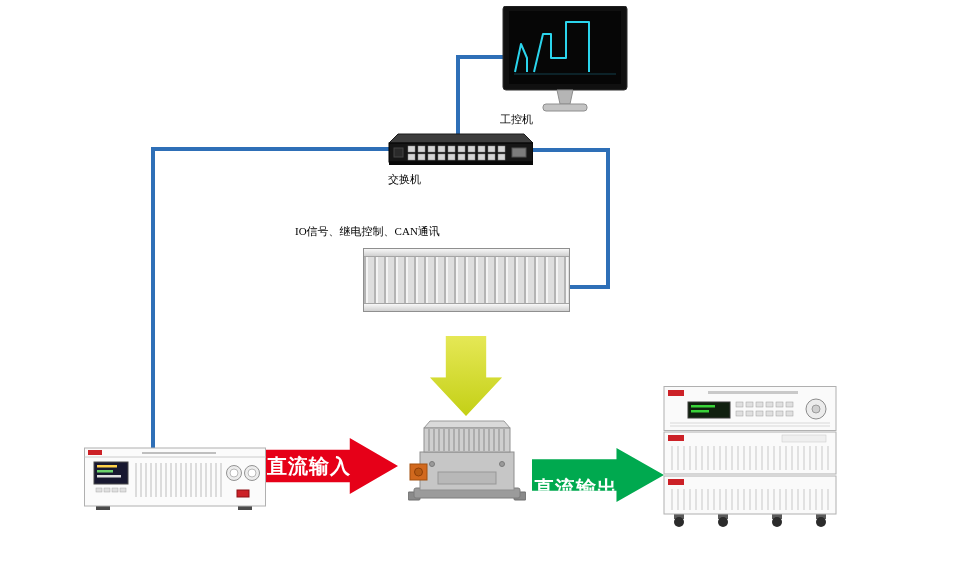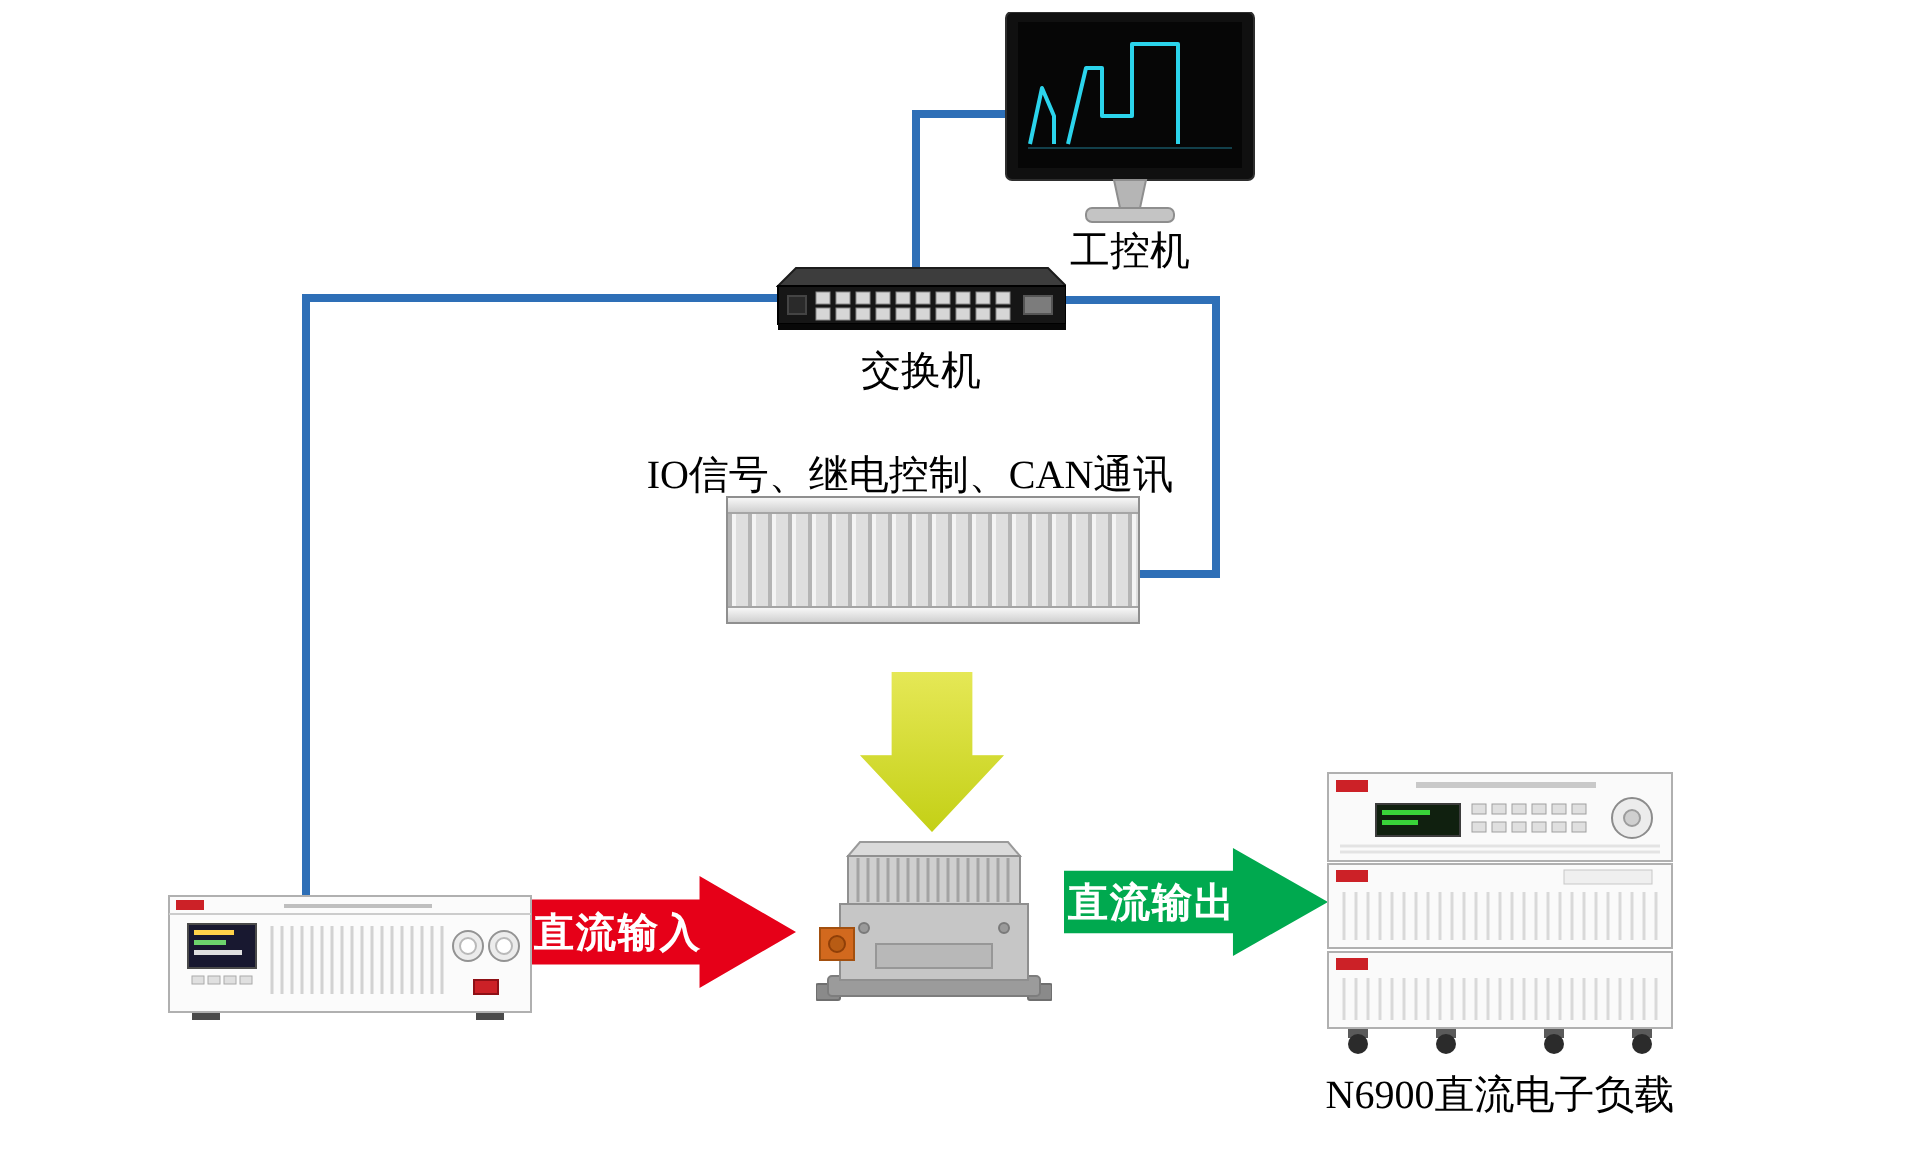--- a/index.html
+++ b/index.html
@@ -3,21 +3,21 @@
 <meta charset="utf-8">
 <style>
   html,body{margin:0;padding:0;background:#fff;}
   .canvas{
     position:relative;width:957px;height:581px;background:#ffffff;
     font-family:"Liberation Serif","DejaVu Serif",serif;overflow:hidden;
   }
   .line{position:absolute;background:#2e6fb7;}
   .device{position:absolute;}
   .label{
-    position:absolute;font-size:20px;color:#000;text-align:center;
+    position:absolute;font-size:11px;color:#000;
     font-family:"Liberation Serif","DejaVu Serif",serif;white-space:nowrap;
   }
   .arrow-right{
     position:absolute;display:flex;align-items:center;justify-content:center;
     clip-path:polygon(0 21%,64% 21%,64% 0,100% 50%,64% 100%,64% 79%,0 79%);
   }
   .arrow-text{
     color:#ffffff;font-weight:bold;font-size:20px;letter-spacing:1px;
     transform:translateX(-22px);
     font-family:Liberation Sans, sans-serif;white-space:nowrap;
@@ -122,21 +122,21 @@
       <circle cx="94" cy="46" r="2.5" fill="#9a9a9a" stroke="#7a7a7a"></circle>
       <rect x="2" y="46" width="17" height="16" fill="#d2691e" stroke="#a3500f"></rect>
       <circle cx="10.5" cy="54" r="4" fill="#b85c14" stroke="#8f3f08"></circle>
     </svg>
   </div>
 
   <div class="arrow-right" style="left: 264px; top: 438px; width: 134px; height: 56px; background-color: rgb(230, 0, 24);">
     <span class="arrow-text">直流输入</span>
   </div>
 
-  <div class="arrow-right" style="left: 532px; top: 424px; width: 132px; height: 54px; background-color: rgb(0, 169, 79);">
+  <div class="arrow-right" style="left: 532px; top: 448px; width: 132px; height: 54px; background-color: rgb(0, 169, 79); align-items: flex-end;">
     <span class="arrow-text">直流输出</span>
   </div>
 
   <div class="device" style="left:84px;top:446px;width:182px;height:66px;">
     <svg width="182" height="66" viewBox="0 0 182 66">
       <rect x="12" y="60" width="14" height="4" fill="#4a4a4a"></rect>
       <rect x="154" y="60" width="14" height="4" fill="#4a4a4a"></rect>
       <rect x="0.5" y="2" width="181" height="58" fill="#fbfbfb" stroke="#b0b0b0"></rect>
       <line x1="0.5" y1="11" x2="181.5" y2="11" stroke="#cccccc"></line>
       <rect x="4" y="4" width="14" height="5" fill="#cc2127"></rect>
@@ -197,15 +197,14 @@
       <rect x="2" y="46" width="172" height="42" fill="#fafafa" stroke="#b0b0b0"></rect>
       <rect x="6" y="49" width="16" height="6" fill="#cc2127"></rect>
       <rect x="120" y="49" width="44" height="7" fill="#efefef" stroke="#c7c7c7" stroke-width="0.5"></rect>
       <path d="M10 60 V84 M16 60 V84 M22 60 V84 M28 60 V84 M34 60 V84 M40 60 V84 M46 60 V84 M52 60 V84 M58 60 V84 M64 60 V84 M70 60 V84 M76 60 V84 M82 60 V84 M88 60 V84 M94 60 V84 M100 60 V84 M106 60 V84 M112 60 V84 M118 60 V84 M124 60 V84 M130 60 V84 M136 60 V84 M142 60 V84 M148 60 V84 M154 60 V84 M160 60 V84 M166 60 V84" stroke="#d9d9d9" stroke-width="1.5"></path>
 
       <rect x="2" y="90" width="172" height="38" fill="#fafafa" stroke="#b0b0b0"></rect>
       <rect x="6" y="93" width="16" height="6" fill="#cc2127"></rect>
       <path d="M10 103 V124 M16 103 V124 M22 103 V124 M28 103 V124 M34 103 V124 M40 103 V124 M46 103 V124 M52 103 V124 M58 103 V124 M64 103 V124 M70 103 V124 M76 103 V124 M82 103 V124 M88 103 V124 M94 103 V124 M100 103 V124 M106 103 V124 M112 103 V124 M118 103 V124 M124 103 V124 M130 103 V124 M136 103 V124 M142 103 V124 M148 103 V124 M154 103 V124 M160 103 V124 M166 103 V124" stroke="#d9d9d9" stroke-width="1.5"></path>
     </svg>
   </div>
-  <div class="label" style="left:652px;top:534px;width:196px;">N6900直流电子负载</div>
 
 </div>
 
 </body></html>

